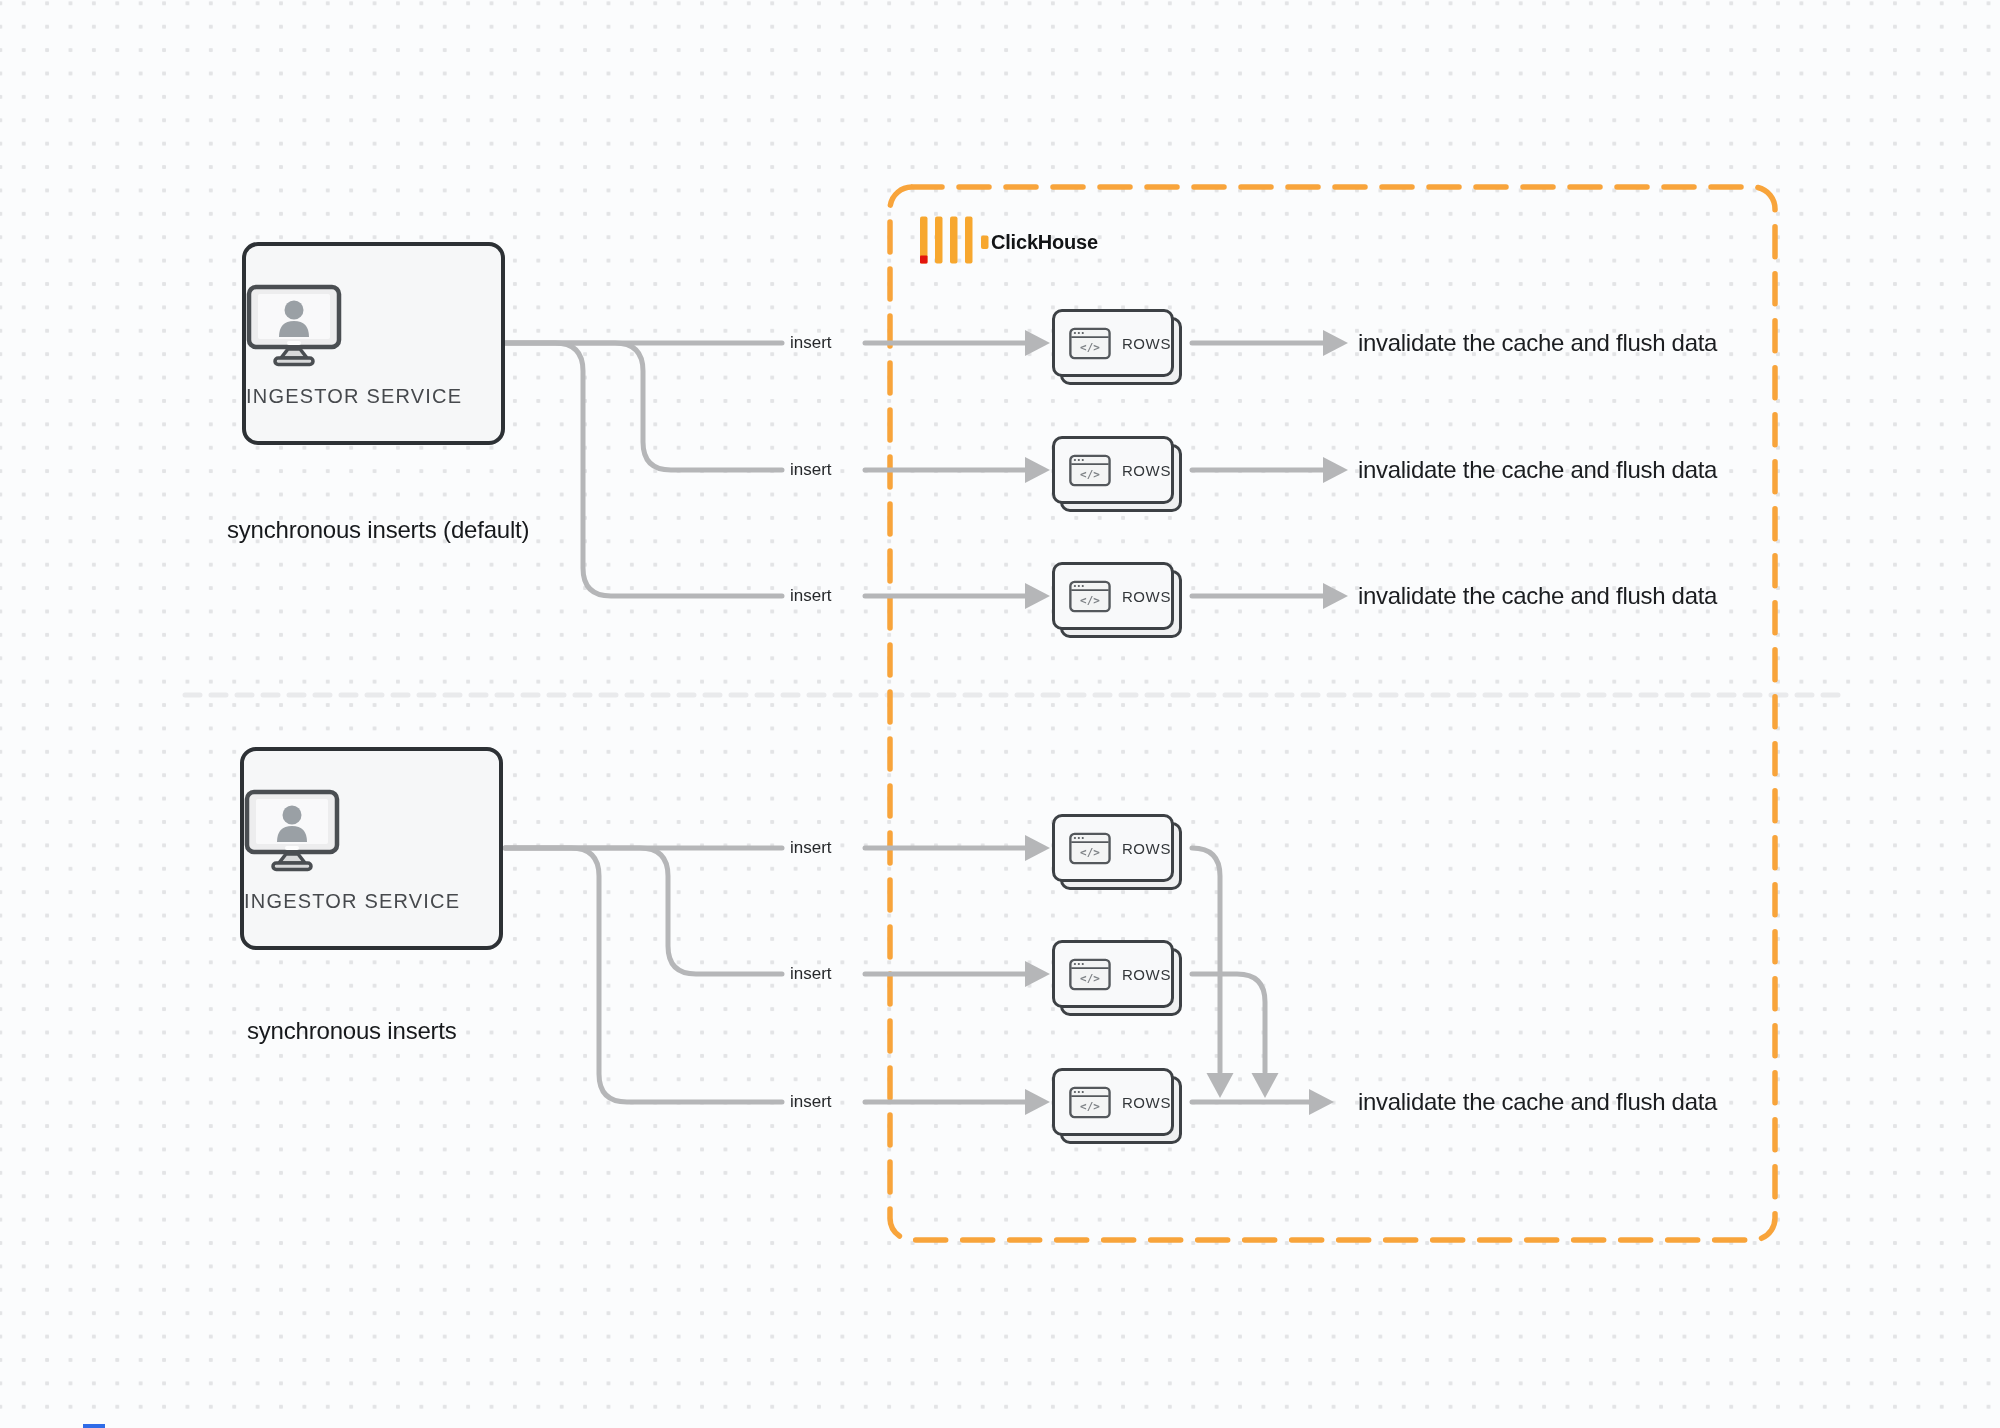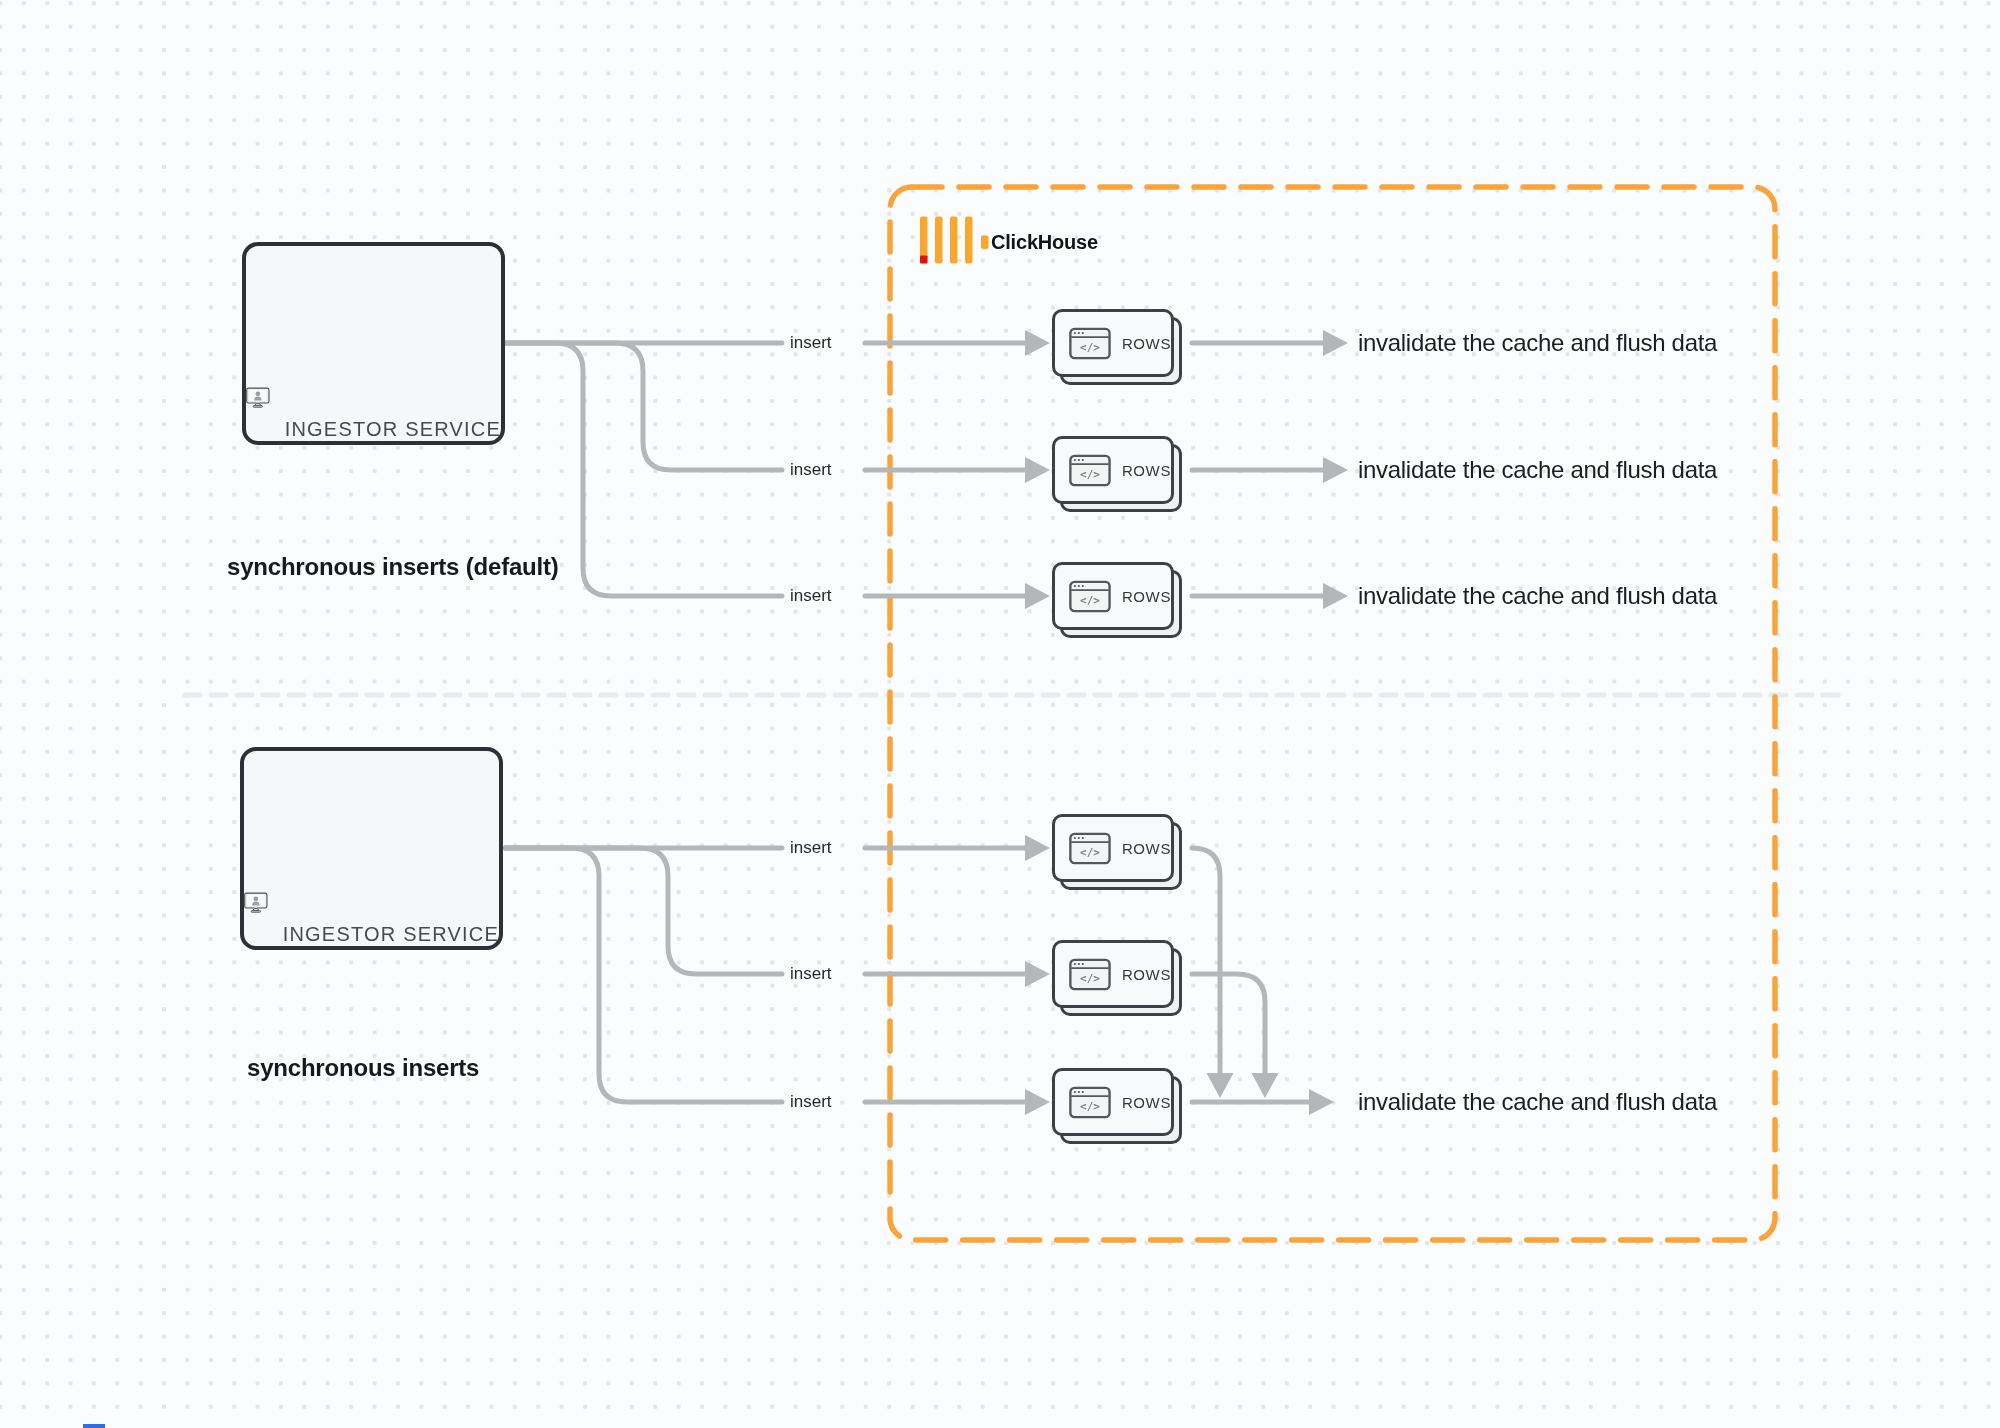--- a/index.html
+++ b/index.html
@@ -9,26 +9,26 @@
     background-image:radial-gradient(circle,#e3e4e6 2px,transparent 2.3px);
     background-size:23.4px 23.4px;background-position:12px 15px;
     font-family:"Liberation Sans","DejaVu Sans",sans-serif;
     color:#1b1d20;
   }
   .wires{position:absolute;left:0;top:0;width:2000px;height:1428px;}
 
   .service-box{
     position:absolute;width:263px;height:203px;box-sizing:border-box;
     background:#f6f7f8;border:4px solid #2d3135;border-radius:16px;
-    display:flex;flex-direction:row;align-items:flex-end;justify-content:center;
+    display:flex;flex-direction:column;align-items:flex-start;justify-content:center;
     gap:15px;padding-top:4px;
   }
   .service-label{font-size:20px;letter-spacing:1.2px;color:#46494d;white-space:nowrap;}
 
-  .section-label{position:absolute;font-weight:bold;font-size:24px;letter-spacing:-0.2px;color:#17191c;white-space:nowrap;margin-top:37px;}
+  .section-label{position:absolute;font-weight:normal;font-size:24px;letter-spacing:-0.2px;color:#17191c;white-space:nowrap;}
 
   .insert-label{position:absolute;left:790px;width:64px;height:34px;line-height:34px;text-align:left;font-size:17px;color:#26282b;}
 
   .result-label{position:absolute;left:1358px;height:34px;line-height:34px;font-size:24px;letter-spacing:-0.3px;color:#1b1d20;white-space:nowrap;text-align:center;}
 
   .rows-card{position:absolute;width:130px;height:76px;}
   .card-back,.card-front{
     position:absolute;width:122px;height:68px;box-sizing:border-box;
     border:3px solid #3d4145;border-radius:10px;
   }

